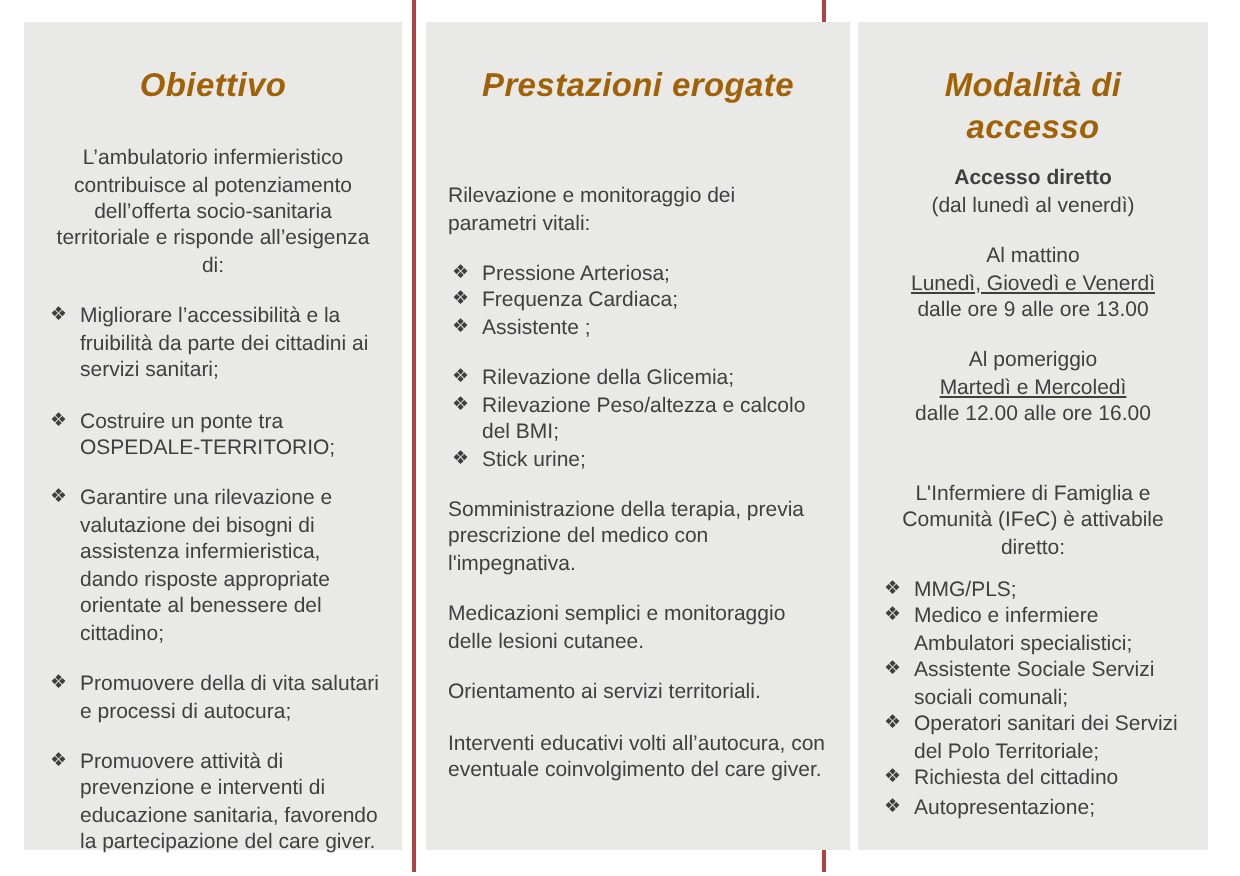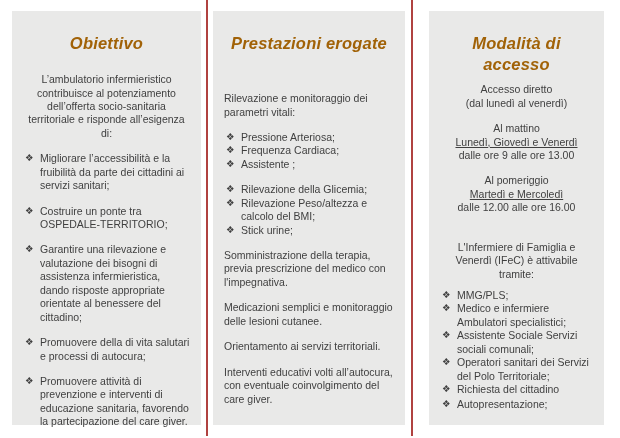--- a/index.html
+++ b/index.html
@@ -16,21 +16,21 @@
     position: absolute;
     top: 11px;
     height: 414px;
     background: #e9e9e8;
     box-sizing: border-box;
     padding: 12px 11px 0 11px;
     font-size: 10.5px;
     line-height: 1.28;
   }
   .col1 { left: 12px;  width: 189px; }
-  .col2 { left: 213px; width: 192px; }
+  .col2 { left: 213px; width: 212px; }
   .col3 { left: 419px; width: 175px; margin-left: 10px; }
   .divider {
     position: absolute;
     top: 0;
     width: 2px;
     height: 436px;
     background: #b04240;
   }
   .d1 { left: 206px; }
   .d2 { left: 411px; }
@@ -38,21 +38,21 @@
     margin: 10px 0 0 0;
     font-size: 16.5px;
     font-style: italic;
     font-weight: bold;
     color: #a16207;
     text-align: center;
     letter-spacing: 0.2px;
   }
   p { margin: 12px 0 0 0; }
   .center { text-align: center; }
-  .bold { font-weight: normal; }
+  .bold { font-weight: bold; }
   .underline { text-decoration: underline; }
   .intro1 { margin-top: 19px; padding: 0 4px; }
   .intro2 { margin-top: 38px; }
   ul { list-style: none; margin: 12px 0 0 0; padding: 0; }
   .bitem { position: relative; padding-left: 17px; }
   .spaced .bitem + .bitem { margin-top: 12px; }
   .tight .bitem + .bitem { margin-top: 0; }
   .bullet { position: absolute; left: 2px; top: 0; font-size: 9.5px; }
   .m8  { margin-top: 8px; }
   .m12 { margin-top: 12px; }
@@ -138,21 +138,21 @@
     <div class="center line">(dal lunedì al venerdì)</div>
 
     <p class="center m12">Al mattino</p>
     <div class="center line underline">Lunedì, Giovedì e Venerdì</div>
     <div class="center line">dalle ore 9 alle ore 13.00</div>
 
     <p class="center m12">Al pomeriggio</p>
     <div class="center line underline">Martedì e Mercoledì</div>
     <div class="center line">dalle 12.00 alle ore 16.00</div>
 
-    <p class="center m26">L'Infermiere di Famiglia e Venerdì (IFeC) è attivabile tramite:</p>
+    <p class="center m26">L'Infermiere di Famiglia e Comunità (IFeC) è attivabile diretto:</p>
     <ul class="tight m8">
       <li class="bitem">
         <span class="bullet">❖</span>
         <span>MMG/PLS;</span>
       </li>
       <li class="bitem">
         <span class="bullet">❖</span>
         <span>Medico e infermiere Ambulatori specialistici;</span>
       </li>
       <li class="bitem">

